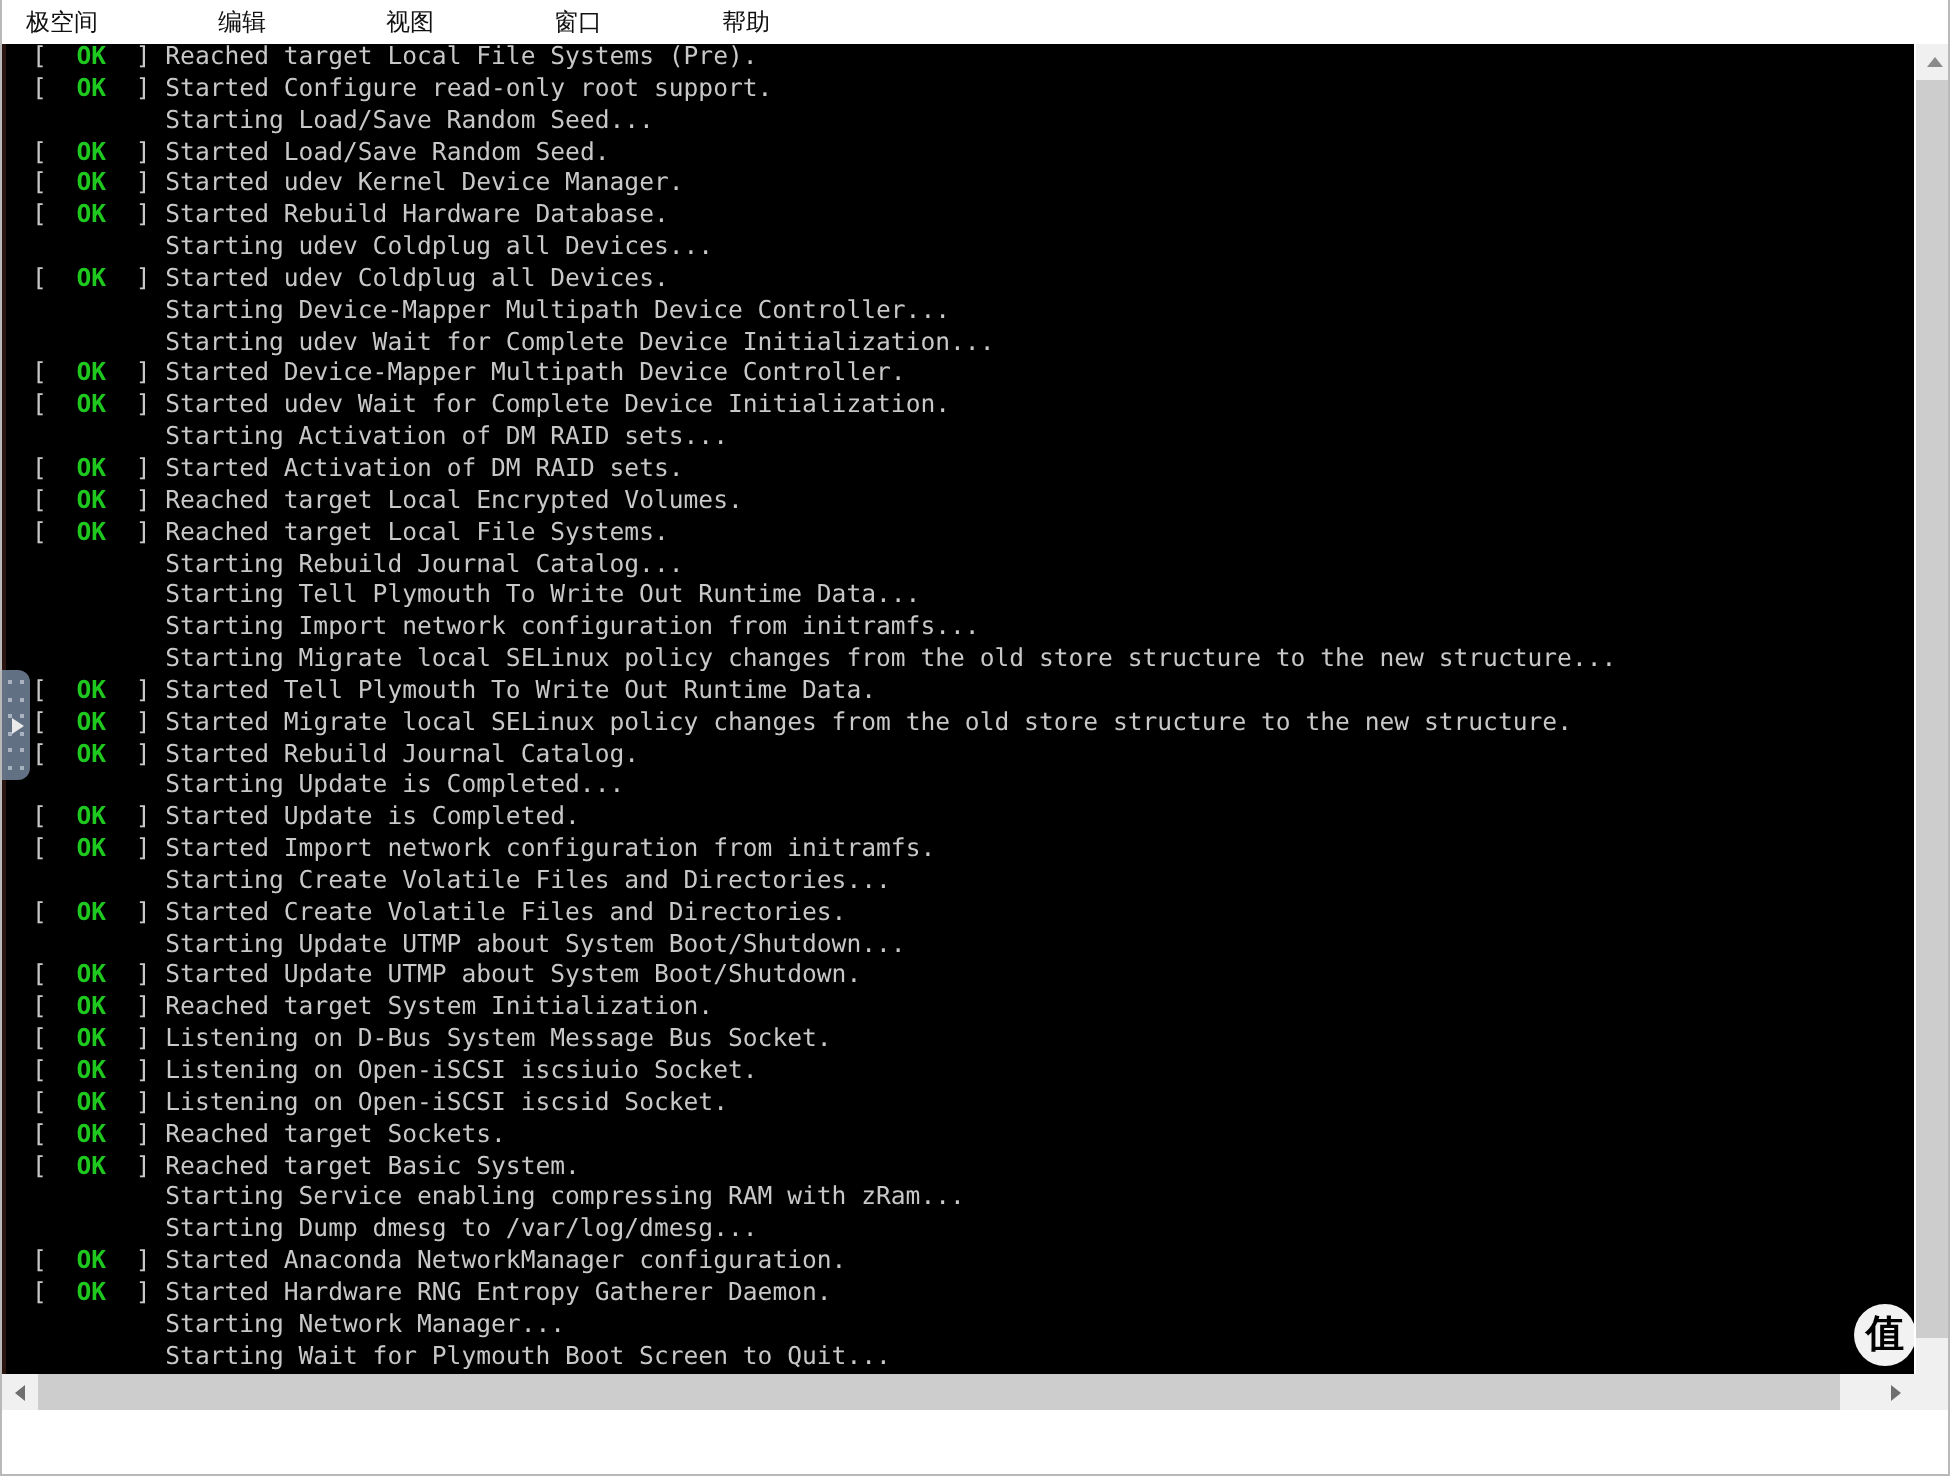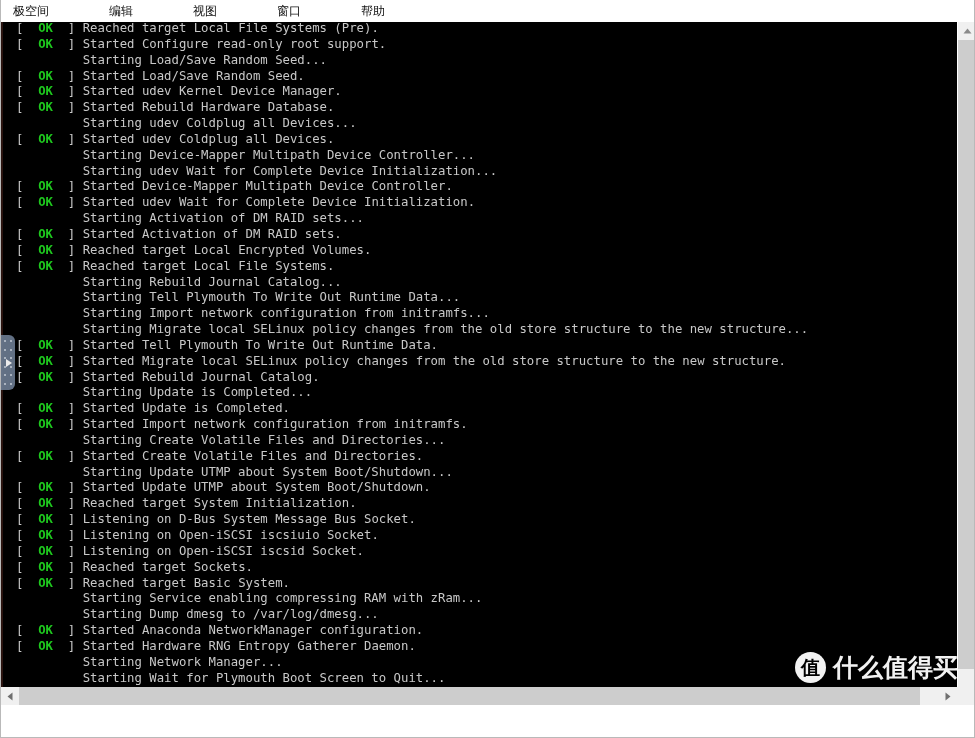--- a/index.html
+++ b/index.html
@@ -324,21 +324,20 @@
           <i></i>
           <i></i>
           <i></i>
           <i></i>
       </span>
       <span class="arrow"></span>
     </div>
 
     <div id="watermark">
       <span class="wm-badge">值</span>
-      <span class="wm-text">什么值得买</span>
     </div>
 
     <div id="vscrollbar">
       <div class="sb-arrow">
         <svg class="tri" width="9" height="6" viewBox="0 0 9 6">
             <path d="M4.5 0.5 L8.5 5.5 L0.5 5.5 Z" fill="#8a8a8a"></path>
           </svg>
       </div>
       <div class="v-thumb"></div>
     </div>

